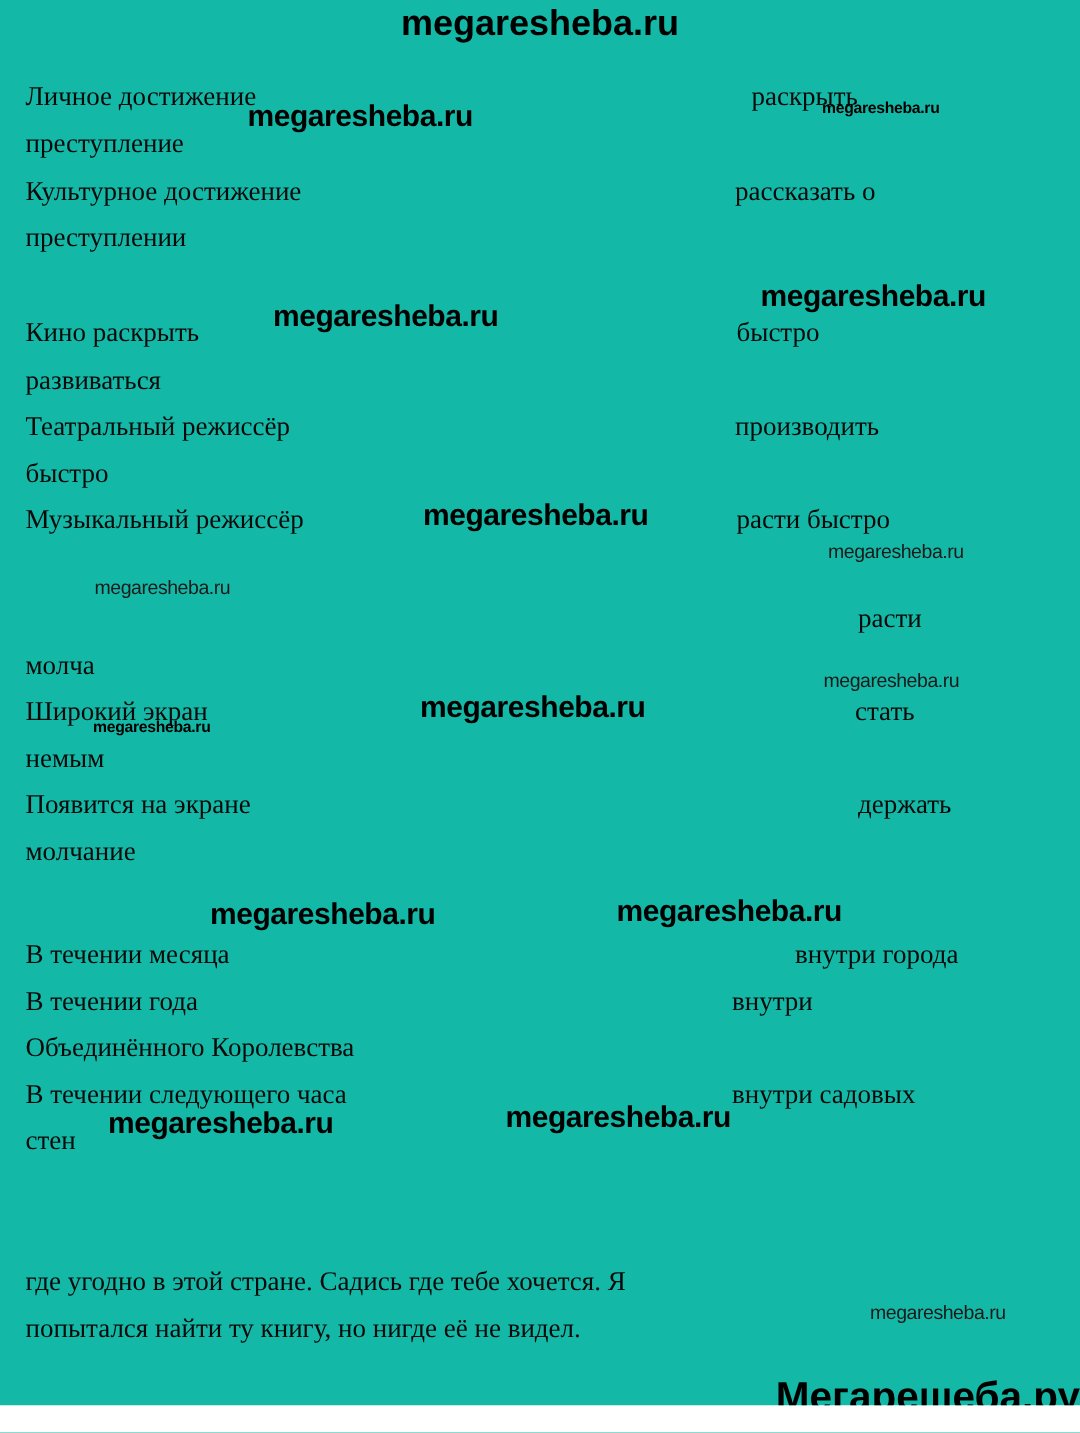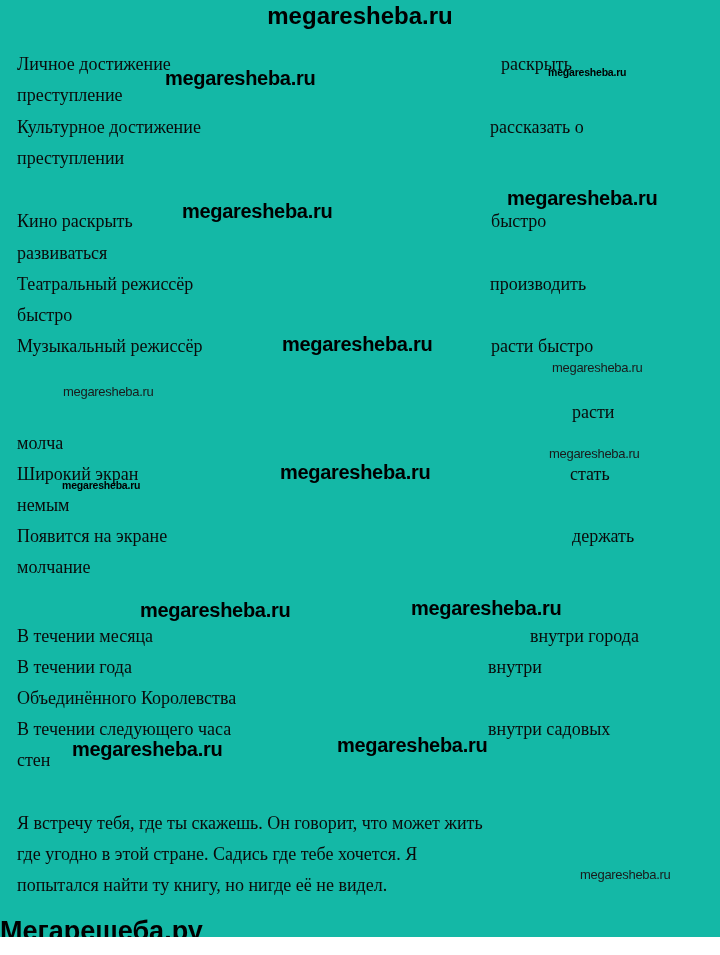--- a/index.html
+++ b/index.html
@@ -24,21 +24,21 @@
     left: 0; right: 0; top: 2px;
     text-align: center;
     font-family: "Liberation Sans", "DejaVu Sans", sans-serif;
     font-weight: bold;
     font-size: 24px;
     color: #000000;
   }
   .footer-title {
     position: absolute;
     left: 0; right: 0; top: 916px;
-    text-align: left;
+    text-align: right;
     font-family: "Liberation Sans", "DejaVu Sans", sans-serif;
     font-weight: bold;
     font-size: 27px;
     color: #000000;
   }
   .wm {
     position: absolute;
     font-family: "Liberation Sans", "DejaVu Sans", sans-serif;
     white-space: nowrap;
     color: #000000;
@@ -95,19 +95,18 @@
   <span class="wm wm-sm" style="left:63px;  top:384px">megaresheba.ru</span>
   <span class="wm wm-sm" style="left:549px; top:446px">megaresheba.ru</span>
   <span class="wm wm-lg" style="left:280px; top:461px">megaresheba.ru</span>
   <span class="wm wm-sm-b" style="left:62px;  top:479px">megaresheba.ru</span>
   <span class="wm wm-lg" style="left:140px; top:599px">megaresheba.ru</span>
   <span class="wm wm-lg" style="left:411px; top:597px">megaresheba.ru</span>
   <span class="wm wm-lg" style="left:337px; top:734px">megaresheba.ru</span>
   <span class="wm wm-lg" style="left:72px;  top:738px">megaresheba.ru</span>
   <span class="wm wm-sm" style="left:580px; top:867px">megaresheba.ru</span>
 
-  <div class="serif" style="left:17px; top:810px">Я встречу тебя, где ты скажешь. Он говорит, что может жить</div>
   <div class="serif" style="left:17px; top:841px">где угодно в этой стране. Садись где тебе хочется. Я</div>
   <div class="serif" style="left:17px; top:872px">попытался найти ту книгу, но нигде её не видел.</div>
 
   <div class="footer-title">Мегарешеба.ру</div>
 
 </div>
 
 </body></html>

